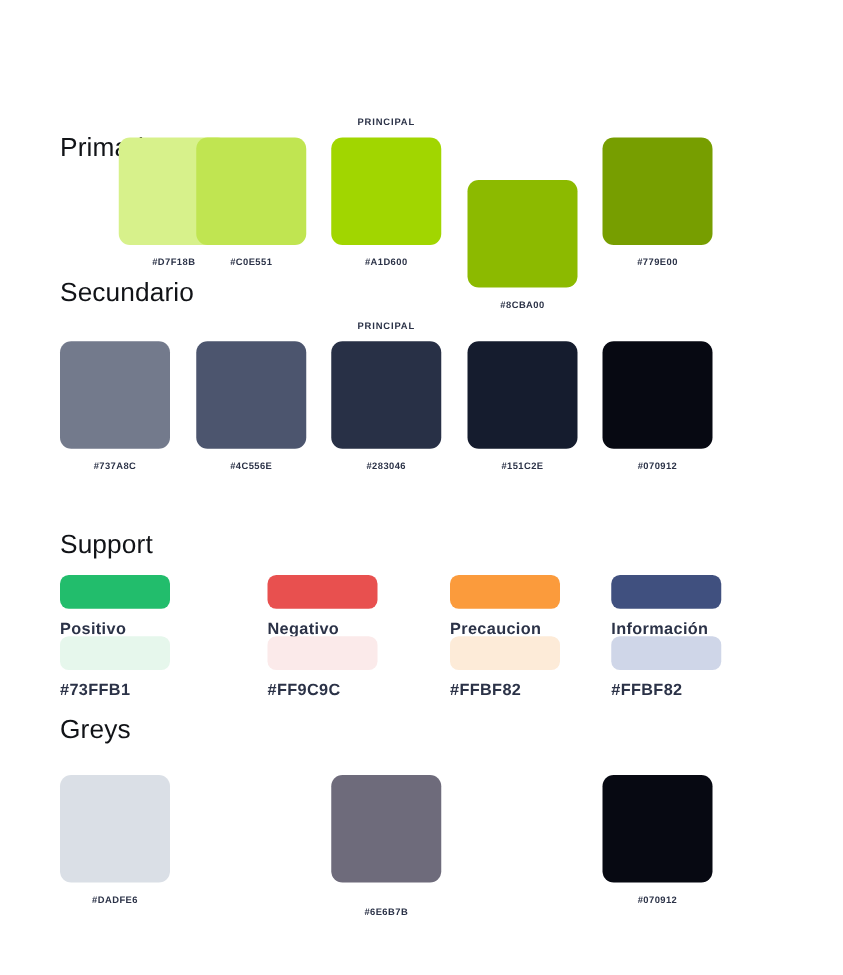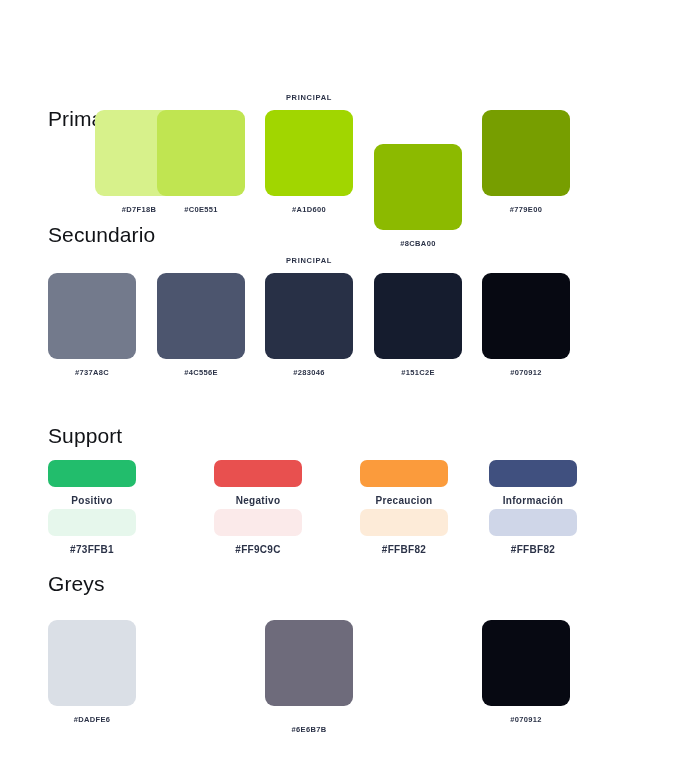--- a/index.html
+++ b/index.html
@@ -80,24 +80,23 @@
     position: absolute;
     width: 88px;
   }
   .support-bar {
     width: 88px;
     height: 27px;
     border-radius: 7px;
   }
   .support-label {
     margin-top: 8px;
-    font-size: 10px;
+    font-size: 13px;
     font-weight: bold;
     color: #2b3247;
-    text-align: center;
     letter-spacing: 0.3px;
     white-space: nowrap;
   }
 </style>
 </head>
 <body>
 
 <div class="canvas"></div>
 
 <div class="section-title" style="top: 62px; margin-top: 44px;">Primario</div>

